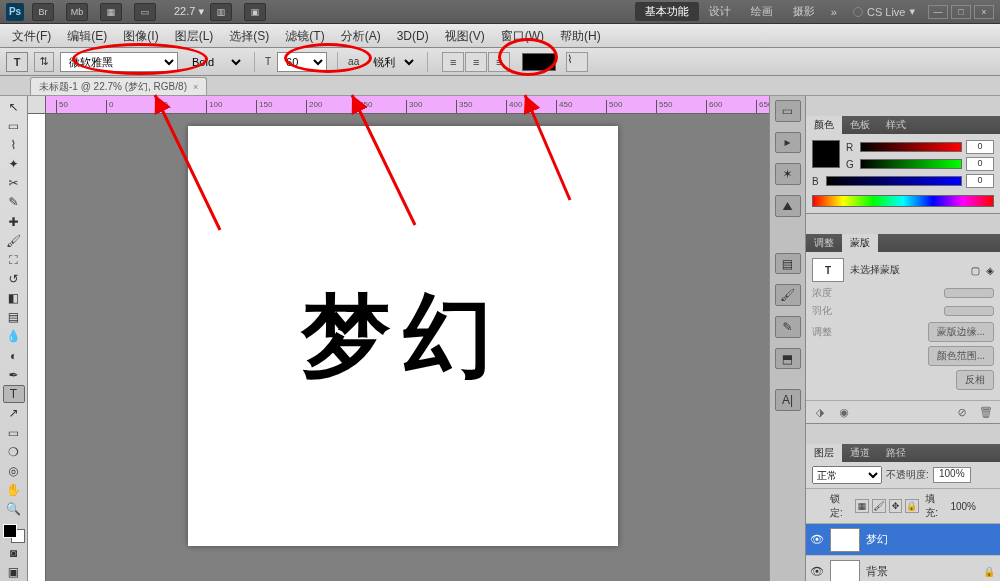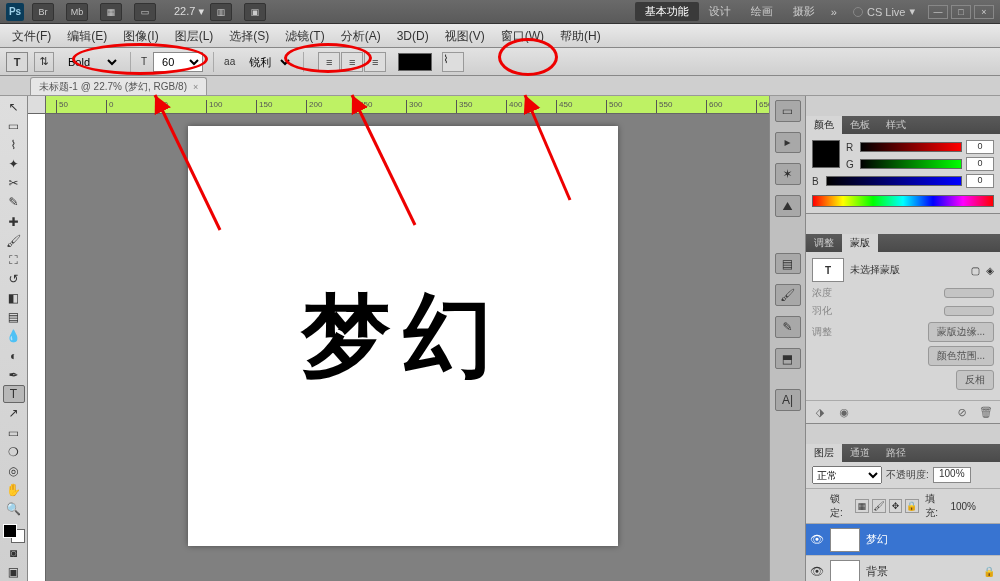--- a/index.html
+++ b/index.html
@@ -49,21 +49,21 @@
 
 .toolbox { width: 28px; background: linear-gradient(#dedede,#cfcfcf); border-right: 1px solid #888; display: flex; flex-direction: column; align-items: center; padding-top: 2px; gap: 2px;}
 .tool { width: 22px; height: 20px; display:flex; align-items:center; justify-content:center; font-size: 12px; color:#333; border-radius:2px;}
 .tool.selected { background: #b8b8b8; border:1px solid #666; }
 .fgbg { width:22px; height:22px; position:relative; margin-top:4px;}
 .fgbg .fg{position:absolute;width:14px;height:14px;background:#000;border:1px solid #fff;left:0;top:0;z-index:2;}
 .fgbg .bg{position:absolute;width:14px;height:14px;background:#fff;border:1px solid #666;right:0;bottom:0;}
 
 
 .workspace { flex: 1; background: #808080; position: relative; overflow:hidden; }
-.ruler-h { position:absolute; top:0; left:18px; right:0; height:18px; background:#bef264; border-bottom:1px solid #666; font-size:8px; overflow:hidden;}
+.ruler-h { position:absolute; top:0; left:18px; right:0; height:18px; background:#f0abfc; border-bottom:1px solid #666; font-size:8px; overflow:hidden;}
 .ruler-h .tick{position:absolute;top:4px;border-left:1px solid #555;height:14px;padding-left:2px;color:#555;}
 .ruler-v { position:absolute; top:18px; left:0; width:18px; bottom:0; background:#fff; border-right:1px solid #666;}
 .ruler-corner{position:absolute;top:0;left:0;width:18px;height:18px;background:#ddd;border-right:1px solid #666;border-bottom:1px solid #666;}
 .canvas { position:absolute; top:30px; left:160px; width:430px; height:420px; background:#fff; box-shadow: 0 0 6px rgba(0,0,0,0.4);}
 .canvas .text { position:absolute; top:150px; left:0; right:0; text-align:center; font-size: 90px; font-weight: 900; color:#000; letter-spacing: 12px; font-family:"Microsoft YaHei",sans-serif;}
 
 
 .annotation { position:absolute; pointer-events:none; }
 .oval { border: 3px solid #e00; border-radius: 50%; }
 
@@ -151,20 +151,21 @@
   <div class="menu-item">分析(A)</div>
   <div class="menu-item">3D(D)</div>
   <div class="menu-item">视图(V)</div>
   <div class="menu-item">窗口(W)</div>
   <div class="menu-item">帮助(H)</div>
 </div>
 
 <div class="optbar">
   <div class="t-icon">T</div>
   <div class="orient">⇅</div>
+  <select class="font-family"><option>微软雅黑</option></select>
   <select class="font-style"><option>Bold</option></select>
   <div class="sep"></div>
   <span class="opt-label">T</span>
   <select class="font-size"><option>60</option></select>
   <div class="sep"></div>
   <span class="opt-label">aa</span>
   <select class="aa"><option>锐利</option></select>
   <div class="sep"></div>
   <div class="align-group">
     <div class="align-btn">≡</div>

